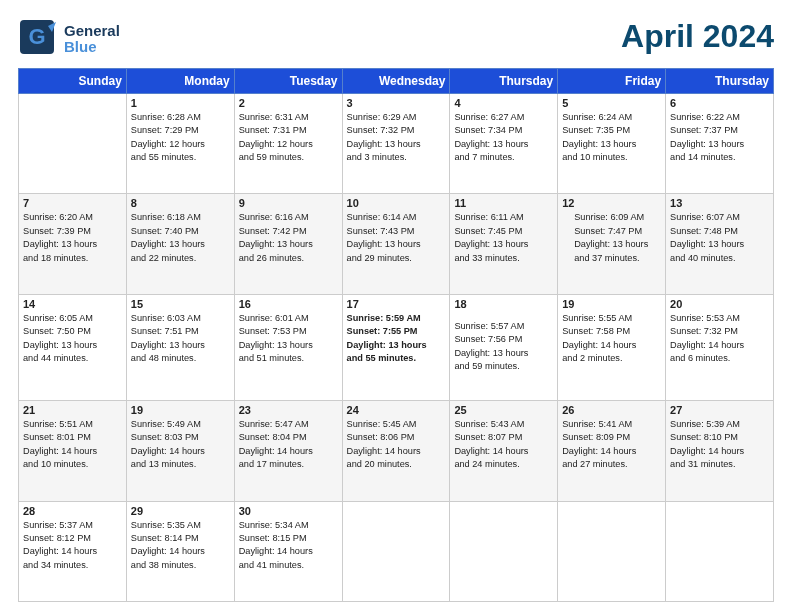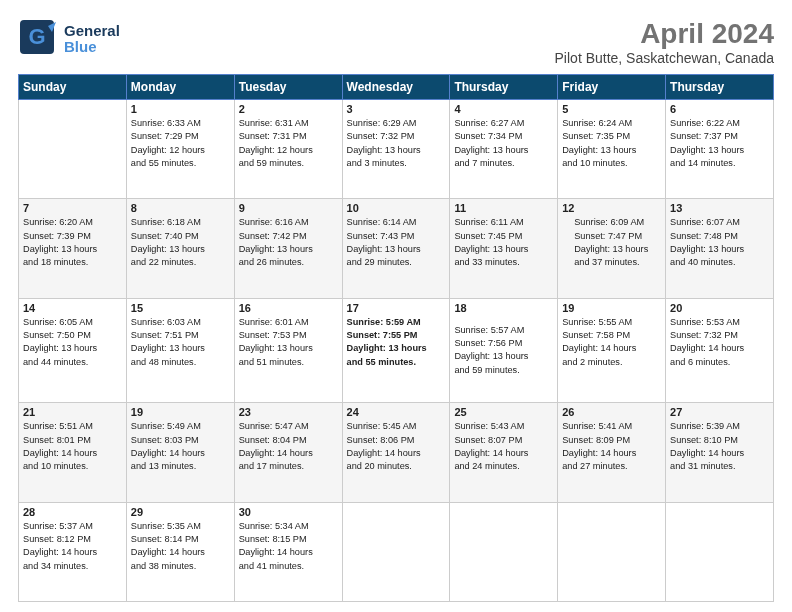--- a/index.html
+++ b/index.html
@@ -30,43 +30,43 @@
     }
     .logo-wrapper {
       display: flex;
       align-items: center;
       gap: 4px;
     }
     .title-block {
       text-align: right;
     }
     .title-block h1 {
-      font-size: 28px;
+      font-size: 32px;
       font-weight: bold;
-      color: #737373;
+      color: #0c4a6e;
     }
     .title-block h2 {
       font-size: 14px;
       font-weight: normal;
       color: #444;
     }
     .calendar {
       flex: 1;
       border: 1px solid #ccc;
       border-collapse: collapse;
       width: 100%;
       table-layout: fixed;
     }
     .calendar thead tr th {
-      background-color: #0c4a6e;
+      background-color: #1d4ed8;
       color: #fff;
       font-size: 12px;
       font-weight: bold;
       padding: 5px 4px;
-      text-align: left;
+      text-align: right;
       border: 1px solid #5580cc;
     }
     .calendar tbody tr td {
       border: 1px solid #ccc;
       vertical-align: top;
       padding: 3px 4px;
       font-size: 9.5px;
       color: #222;
       background: #fff;
       height: 78px;
@@ -105,42 +105,41 @@
         <div>
           <div style="font-size:15px;font-weight:bold;color:#1a3a5c;line-height:1.1;">
             <span style="color:#1a3a5c;">General</span>
           </div>
           <div style="font-size:15px;font-weight:bold;color:#4a90d9;line-height:1.1;">Blue</div>
         </div>
       </div>
     </div>
     <div class="title-block">
       <h1>April 2024</h1>
-      <h2>Pilot Butte, Saskatchewan, Canada</h2>
     </div>
   </div>
 
   <table class="calendar">
     <thead>
       <tr>
       <th>Sunday</th>
           <th>Monday</th>
           <th>Tuesday</th>
           <th>Wednesday</th>
           <th>Thursday</th>
           <th>Friday</th>
           <th>Thursday</th>
         </tr>
     </thead>
     <tbody id="calendar-body">
     <tr>
           <td class="empty-cell"></td>
           <td>
             <span class="day-number">1</span>
-            <div class="day-info" style="white-space: pre-line;">Sunrise: 6:33 AM
+            <div class="day-info" style="white-space: pre-line;">Sunrise: 6:28 AM
 Sunset: 7:29 PM
 Daylight: 12 hours
 and 55 minutes.</div>
           </td>
           <td>
             <span class="day-number">2</span>
             <div class="day-info" style="white-space: pre-line;">Sunrise: 6:31 AM
 Sunset: 7:31 PM
 Daylight: 12 hours
 and 59 minutes.</div>

